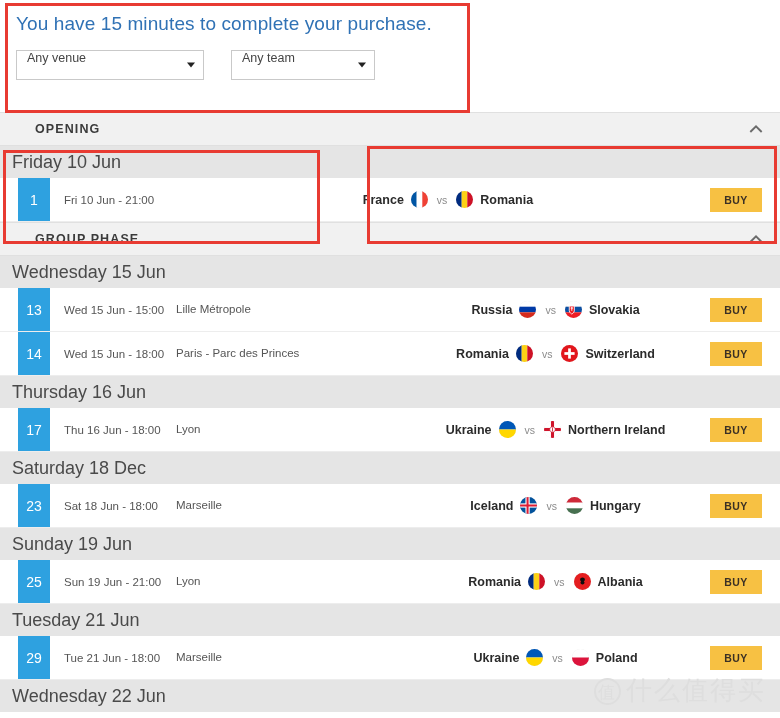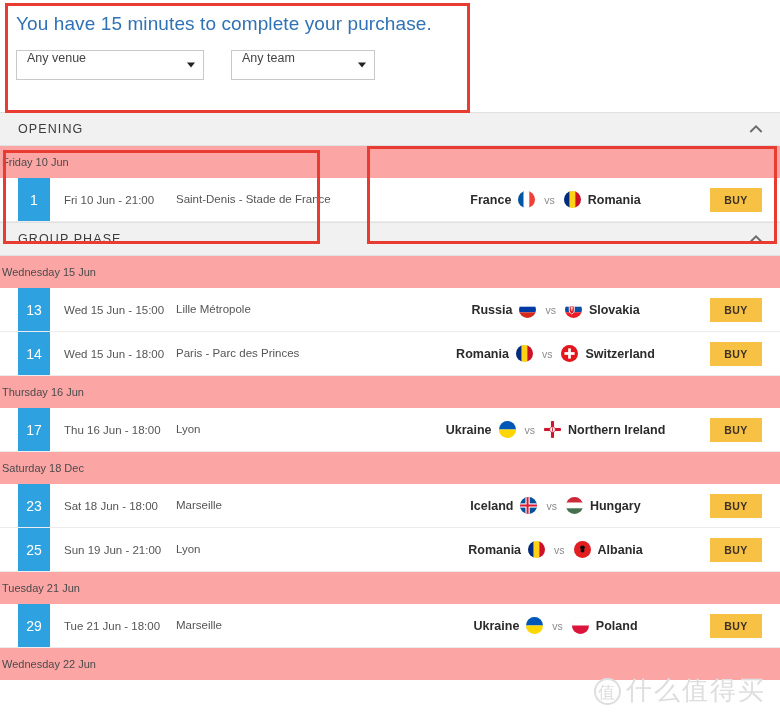--- a/index.html
+++ b/index.html
@@ -38,33 +38,33 @@
 
   
   .section-head {
     position: relative; height: 34px;
     background: #f1f1f1; border-top: 1px solid #e0e0e0;
     border-bottom: 1px solid #e0e0e0;
     display: flex; align-items: center;
   }
   .section-title {
     font-size: 12.5px; color: #3b3b3b; letter-spacing: 1.1px;
-    font-weight: normal; margin-left: 18px;
+    font-weight: bold; margin-left: 35px;
   }
   .chev {
     position: absolute; right: 17px; top: 50%; width: 14px; height: 14px;
     transform: translateY(-50%);
   }
   .chev svg { display: block; }
 
   
   .day-label {
     height: 32px; display: flex; align-items: center;
-    font-size: 11px; color: #4a4a4a; padding-left: 2px;
-    background: #fca5a5;
+    font-size: 18px; color: #4a4a4a; padding-left: 12px;
+    background: #e5e5e5;
   }
   .match-row {
     position: relative; height: 44px; display: flex; align-items: stretch;
     background: #ffffff; border-bottom: 1px solid #ededed;
   }
   .daynum {
     width: 32px; background: #2ea1e0; color: #fff;
     display: flex; align-items: center; justify-content: center;
     font-size: 14px; margin-left: 18px; flex: 0 0 32px;
   }
@@ -138,21 +138,20 @@
         <span class="chev">
           <svg viewBox="0 0 14 14">
             <path d="M2 9.3 L7 4.4 L12 9.3" fill="none" stroke="#6b6b6b" stroke-width="1.9" stroke-linecap="square"></path>
           </svg>
         </span>
       </div>
       <div class="day-label">Friday 10 Jun</div>
       <div class="match-row">
         <div class="daynum">1</div>
         <div class="match-time">Fri 10 Jun - 21:00</div>
-        <div class="match-venue">Saint-Denis - Stade de France</div>
         <div class="match-teams">
           <span>France</span>
           <span class="flag">
             <svg viewBox="0 0 20 20">
               <rect x="0" y="0" width="6.7" height="20" fill="#0055a4"></rect>
               <rect x="6.7" y="0" width="6.6" height="20" fill="#fff"></rect>
               <rect x="13.3" y="0" width="6.7" height="20" fill="#ef4135"></rect>
             </svg>
           </span>
           <span class="vs">vs</span>
@@ -276,20 +275,21 @@
             <svg viewBox="0 0 20 20">
               <rect x="0" y="0" width="20" height="6.7" fill="#ce2939"></rect>
               <rect x="0" y="6.7" width="20" height="6.6" fill="#fff"></rect>
               <rect x="0" y="13.3" width="20" height="6.7" fill="#477050"></rect>
             </svg>
           </span>
           <span>Hungary</span>
         </div>
         <button class="buy-btn">BUY</button>
       </div>
+      <div class="day-label">Sunday 19 Jun</div>
       <div class="match-row">
         <div class="daynum">25</div>
         <div class="match-time">Sun 19 Jun - 21:00</div>
         <div class="match-venue">Lyon</div>
         <div class="match-teams">
           <span>Romania</span>
           <span class="flag">
             <svg viewBox="0 0 20 20">
               <rect x="0" y="0" width="6.7" height="20" fill="#002b7f"></rect>
               <rect x="6.7" y="0" width="6.6" height="20" fill="#fcd116"></rect>

